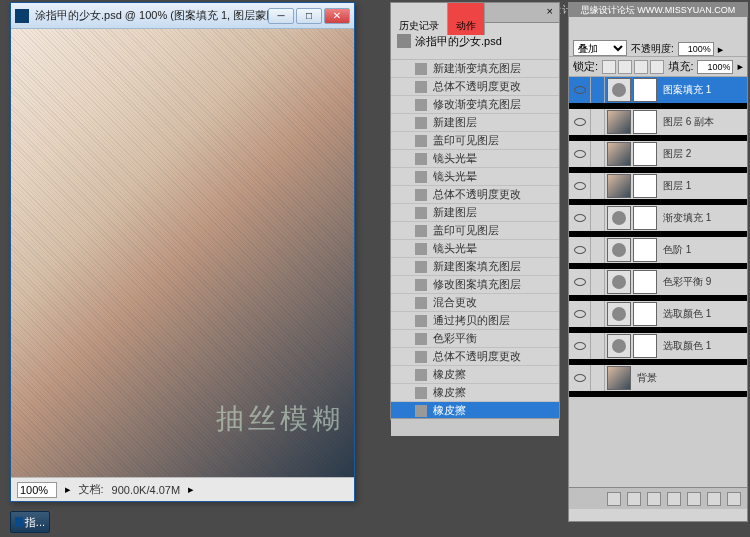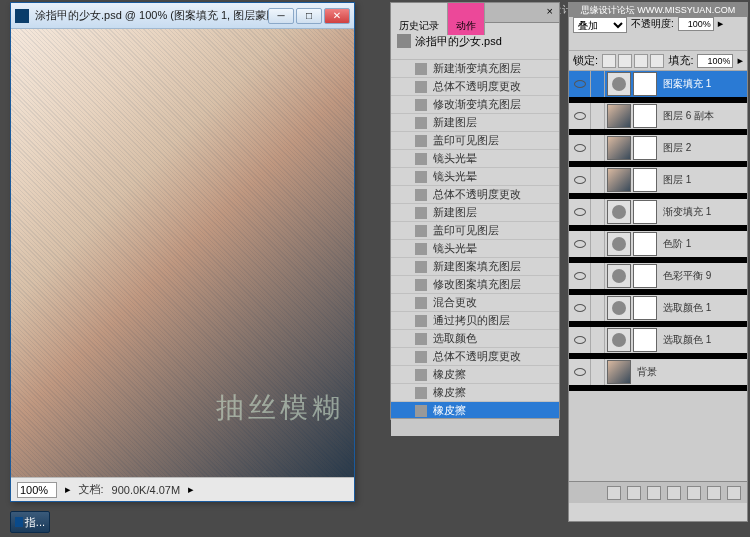--- a/index.html
+++ b/index.html
@@ -8,48 +8,48 @@
 
 .doc-window{position:absolute;left:10px;top:2px;width:345px;height:500px;background:#fff;border:1px solid #1a5a9c;box-shadow:2px 2px 6px rgba(0,0,0,.3);}
 .doc-titlebar{height:26px;background:linear-gradient(#e8f0fa,#c8dcf0);display:flex;align-items:center;padding:0 4px;border-bottom:1px solid #a0b8d0;}
 .doc-titlebar .ps-icon{width:14px;height:14px;background:#0a3d6b;margin-right:6px;}
 .doc-titlebar .title{flex:1;color:#1a1a1a;font-size:11px;white-space:nowrap;overflow:hidden;}
 .win-btns{display:flex;gap:2px;}
 .win-btn{width:26px;height:16px;background:linear-gradient(#f0f6fc,#d0e0f0);border:1px solid #8aa8c8;border-radius:2px;display:flex;align-items:center;justify-content:center;font-size:10px;}
 .win-btn.close{background:linear-gradient(#f08080,#d04040);color:#fff;}
 .doc-canvas{height:448px;background:linear-gradient(135deg,#f5e8dc 0%,#e8d4c0 20%,#d8c0a8 35%,#c09880 50%,#2a3a4a 100%);position:relative;overflow:hidden;}
 .doc-canvas::before{content:"";position:absolute;inset:0;background:repeating-linear-gradient(45deg,transparent,transparent 2px,rgba(0,40,80,.08) 2px,rgba(0,40,80,.08) 3px);}
-.watermark-main{position:absolute;right:10px;bottom:50px;color:rgba(200,220,200,.6);font-size:28px;letter-spacing:4px;}
+.watermark-main{position:absolute;right:10px;bottom:39px;color:rgba(200,220,200,.6);font-size:28px;letter-spacing:4px;}
 .doc-status{height:24px;background:#e8e8e8;border-top:1px solid #bbb;display:flex;align-items:center;padding:0 6px;gap:8px;}
 .zoom-input{width:40px;height:16px;border:1px solid #999;background:#fff;padding:0 2px;}
 .doc-info{color:#333;}
 
 
 .taskbar-item{position:absolute;left:10px;bottom:4px;width:40px;height:22px;background:linear-gradient(#3a5a7a,#1a3a5a);border:1px solid #0a2a4a;border-radius:2px;display:flex;align-items:center;padding:0 4px;color:#fff;gap:2px;}
 .taskbar-item .ps-mini{width:10px;height:10px;background:#0a4a8a;}
 
 
 .history-panel{position:absolute;left:390px;top:2px;width:170px;height:418px;background:#d4d4d4;border:1px solid #888;}
 .panel-tabs{height:20px;display:flex;background:#b8b8b8;border-bottom:1px solid #888;}
 .panel-tab{padding:16px 8px;background:#d4d4d4;border-right:1px solid #999;font-size:10px;}
-.panel-tab.inactive{background:#ec4899;}
+.panel-tab.inactive{background:#ef4444;}
 .panel-close{margin-left:auto;padding:2px 6px;}
 .history-root{display:flex;align-items:center;padding:18px 6px;height:20px;border-bottom:1px solid #bbb;}
 .history-root .thumb{width:14px;height:14px;background:#888;margin-right:4px;}
 .history-list{height:358px;overflow:hidden;background:#d4d4d4;}
 .history-item{display:flex;align-items:center;height:18px;padding:0 6px 0 24px;border-bottom:1px solid #c0c0c0;font-size:10px;color:#333;}
 .history-item.selected{background:#2a7ad4;color:#fff;}
 .history-item .hicon{width:12px;height:12px;background:#999;margin-right:6px;flex-shrink:0;}
 .history-footer{height:18px;background:#c8c8c8;border-top:1px solid #999;}
 
 
 .layers-panel{position:absolute;left:568px;top:2px;width:180px;height:520px;background:#d4d4d4;border:1px solid #888;}
 .layers-header{height:14px;background:#888;display:flex;align-items:center;justify-content:center;color:#fff;font-size:9px;}
 .layers-tabs{height:18px;display:flex;background:#b8b8b8;}
-.blend-row{height:34px;display:flex;align-items:flex-start;padding:0 4px;gap:4px;background:#d0d0d0;border-bottom:1px solid #aaa;}
+.blend-row{height:40px;display:flex;align-items:flex-end;padding:0 4px;gap:4px;background:#d0d0d0;border-bottom:1px solid #aaa;}
 .blend-select{width:54px;height:16px;background:#fff;border:1px solid #888;font-size:10px;}
 .blend-label{font-size:10px;}
 .blend-input{width:36px;height:14px;border:1px solid #888;background:#fff;font-size:9px;text-align:right;padding-right:2px;}
 .lock-row{height:20px;display:flex;align-items:center;padding:0 4px;gap:4px;background:#d0d0d0;border-bottom:1px solid #aaa;font-size:10px;}
 .lock-icons{display:flex;gap:2px;}
 .lock-icon{width:14px;height:14px;background:#e8e8e8;border:1px solid #999;}
 .layers-list{height:410px;overflow:hidden;background:#ccc;}
 .layer-row{display:flex;align-items:center;height:32px;border-bottom:6px solid #000000;background:#d4d4d4;}
 .layer-row.selected{background:#2a7ad4;}
 .layer-row.selected .layer-name{color:#fff;}
@@ -166,21 +166,21 @@
       <div class="history-item">
         <div class="hicon"></div>
         <span>混合更改</span>
       </div>
       <div class="history-item">
         <div class="hicon"></div>
         <span>通过拷贝的图层</span>
       </div>
       <div class="history-item">
         <div class="hicon"></div>
-        <span>选取颜色</span>
+        <span>色彩平衡</span>
       </div>
       <div class="history-item">
         <div class="hicon"></div>
         <span>总体不透明度更改</span>
       </div>
       <div class="history-item">
         <div class="hicon"></div>
         <span>橡皮擦</span>
       </div>
       <div class="history-item">

